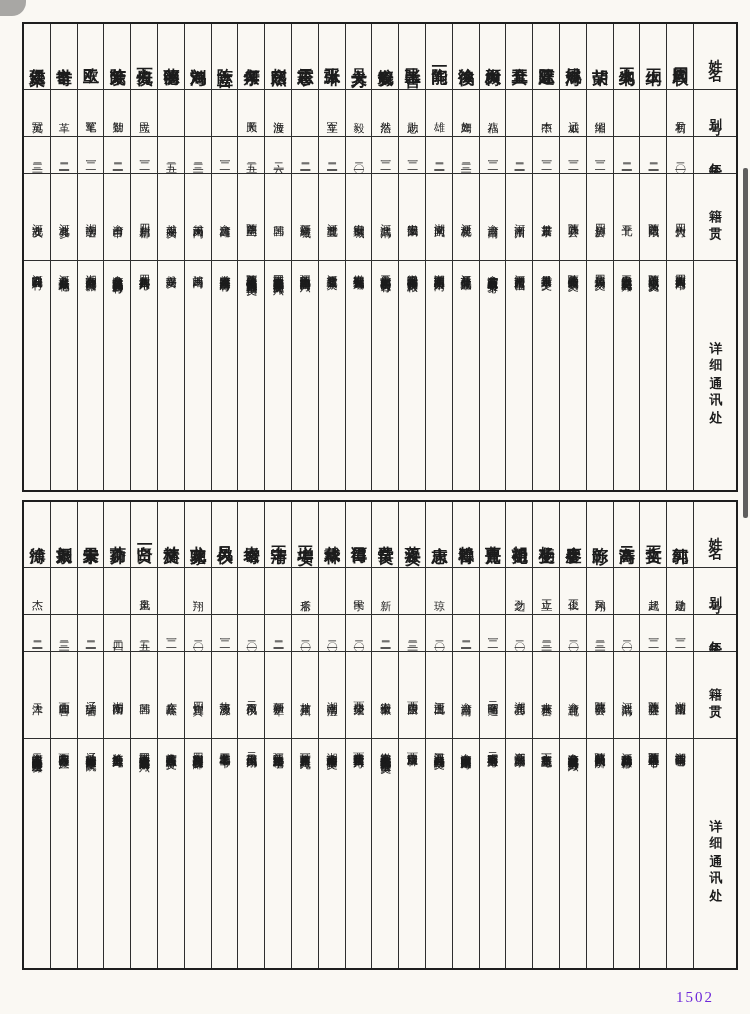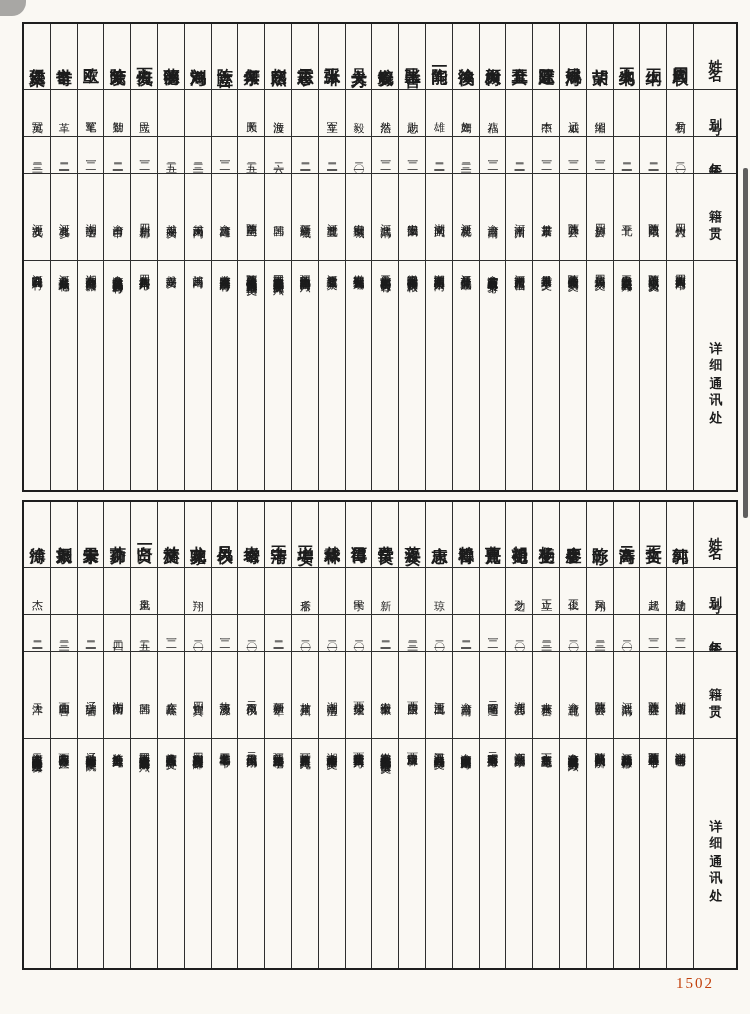--- a/index.html
+++ b/index.html
@@ -58,22 +58,22 @@
   .header-col .cell-alias span{letter-spacing:.35em;}
   .header-col .cell-age{font-size:13px;}
   .header-col .cell-age span{letter-spacing:.15em;}
   .header-col .cell-native{font-size:13px;}
   .header-col .cell-native span{letter-spacing:1.3em;}
   .header-col .cell-address{
     font-size:13px;justify-content:center;padding-top:0;
   }
   .header-col .cell-address span{letter-spacing:1.35em;}
   .page-number{
-    position:absolute;right:36px;bottom:22px;
-    font-size:15px;letter-spacing:2px;color:#c2410c;margin-left:15px;
+    position:absolute;right:36px;bottom:8px;
+    font-size:15px;letter-spacing:2px;color:#6d28d9;margin-left:15px;
   }
 </style>
 </head>
 <body>
 
 <div class="page">
   <div class="scan-corner"></div>
   <div class="scan-streak"></div>
 
   <div class="rtable upper" id="table-0">

